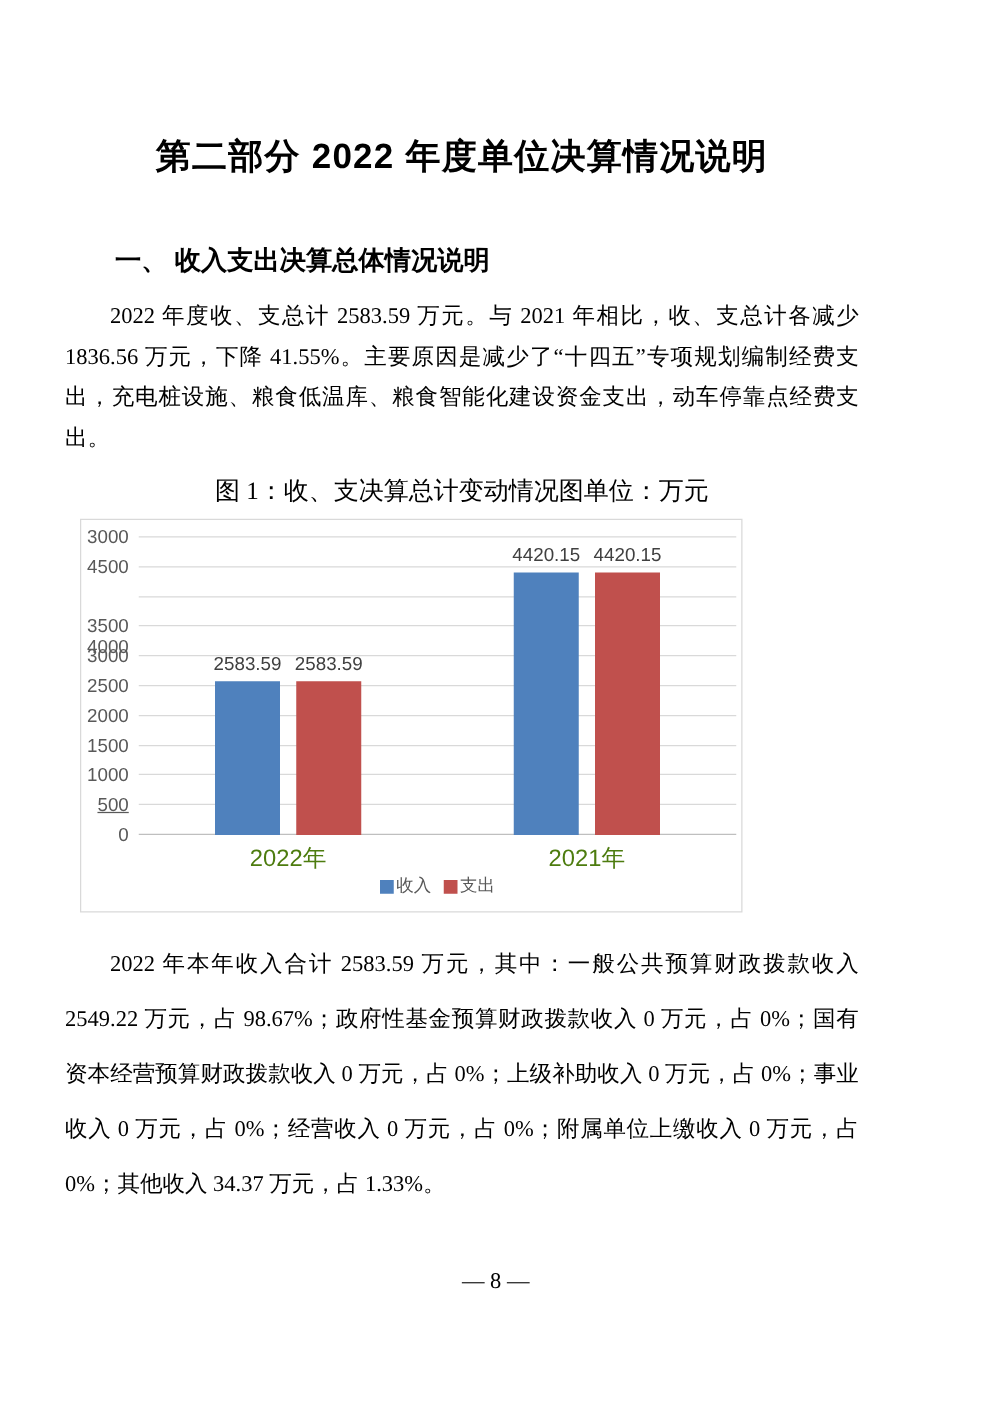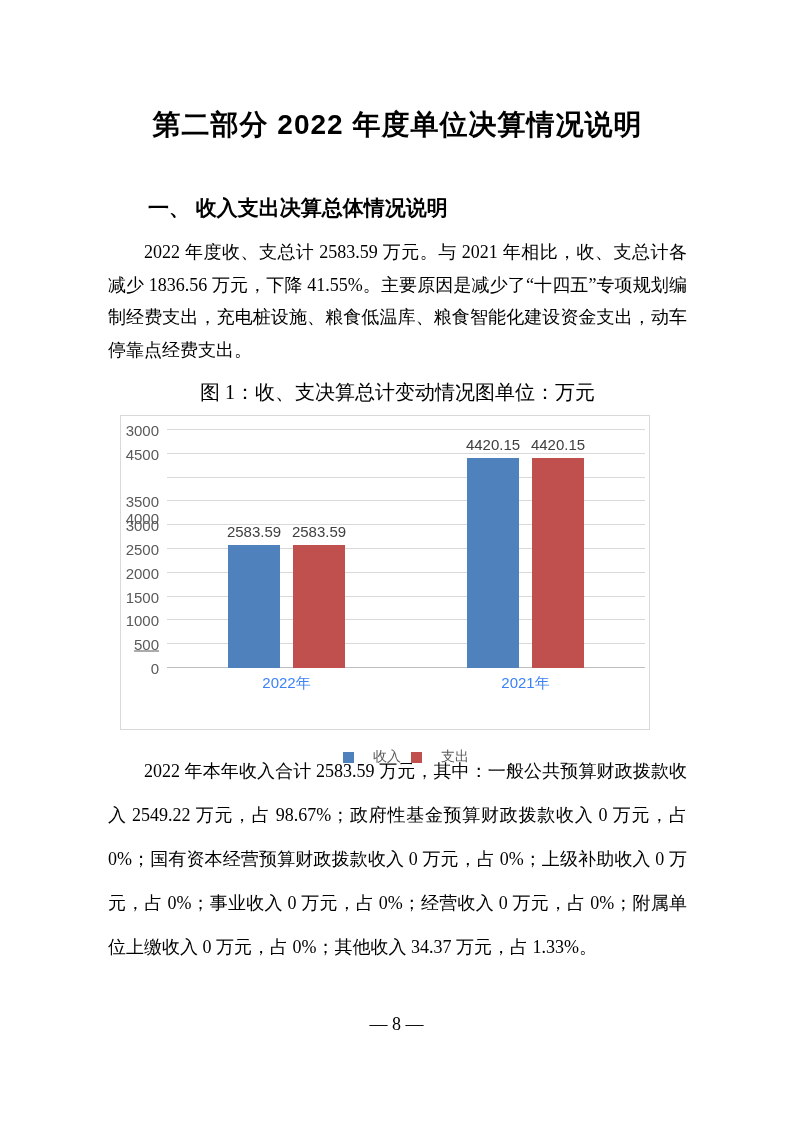--- a/index.html
+++ b/index.html
@@ -5,21 +5,21 @@
   * { margin: 0; padding: 0; box-sizing: border-box; }
   html, body { background: #ffffff; }
   body {
     width: 793px; height: 1122px;
     font-family: "Liberation Serif", "DejaVu Serif", serif;
     color: #000000;
     position: relative;
     overflow: hidden;
   }
   .content {
-    padding: 106px 106px 0 108px;
+    padding: 106px 106px 0 52px;
   }
   .doc-title {
     font-family: "Liberation Sans", "DejaVu Sans", sans-serif;
     font-weight: bold;
     font-size: 28px;
     text-align: center;
     letter-spacing: 1px;
     color: #000000;
   }
   .section-heading {
@@ -99,32 +99,32 @@
   }
   .x-labels {
     position: absolute;
     left: 46px; right: 4px;
     top: 258px;
     display: flex;
   }
   .x-label {
     flex: 1;
     text-align: center;
-    font-size: 15px;
-    color: #3b82f6;
+    font-size: 19px;
+    color: #4d7c0f;
   }
   .legend {
     position: absolute;
     left: 46px; right: 4px;
     top: 284px;
     display: flex;
     justify-content: center;
     gap: 10px;
   }
-  .legend-item { display: flex; align-items: center; gap: 19px; margin-top: 48px; }
+  .legend-item { display: flex; align-items: center; gap: 2px; }
   .legend-swatch { width: 11px; height: 11px; display: inline-block; }
   .legend-text { font-size: 14px; color: #595959; }
   
   .page-footer {
     position: absolute;
     left: 0; right: 0;
     top: 1014px;
     text-align: center;
     font-size: 18px;
     color: #000000;

